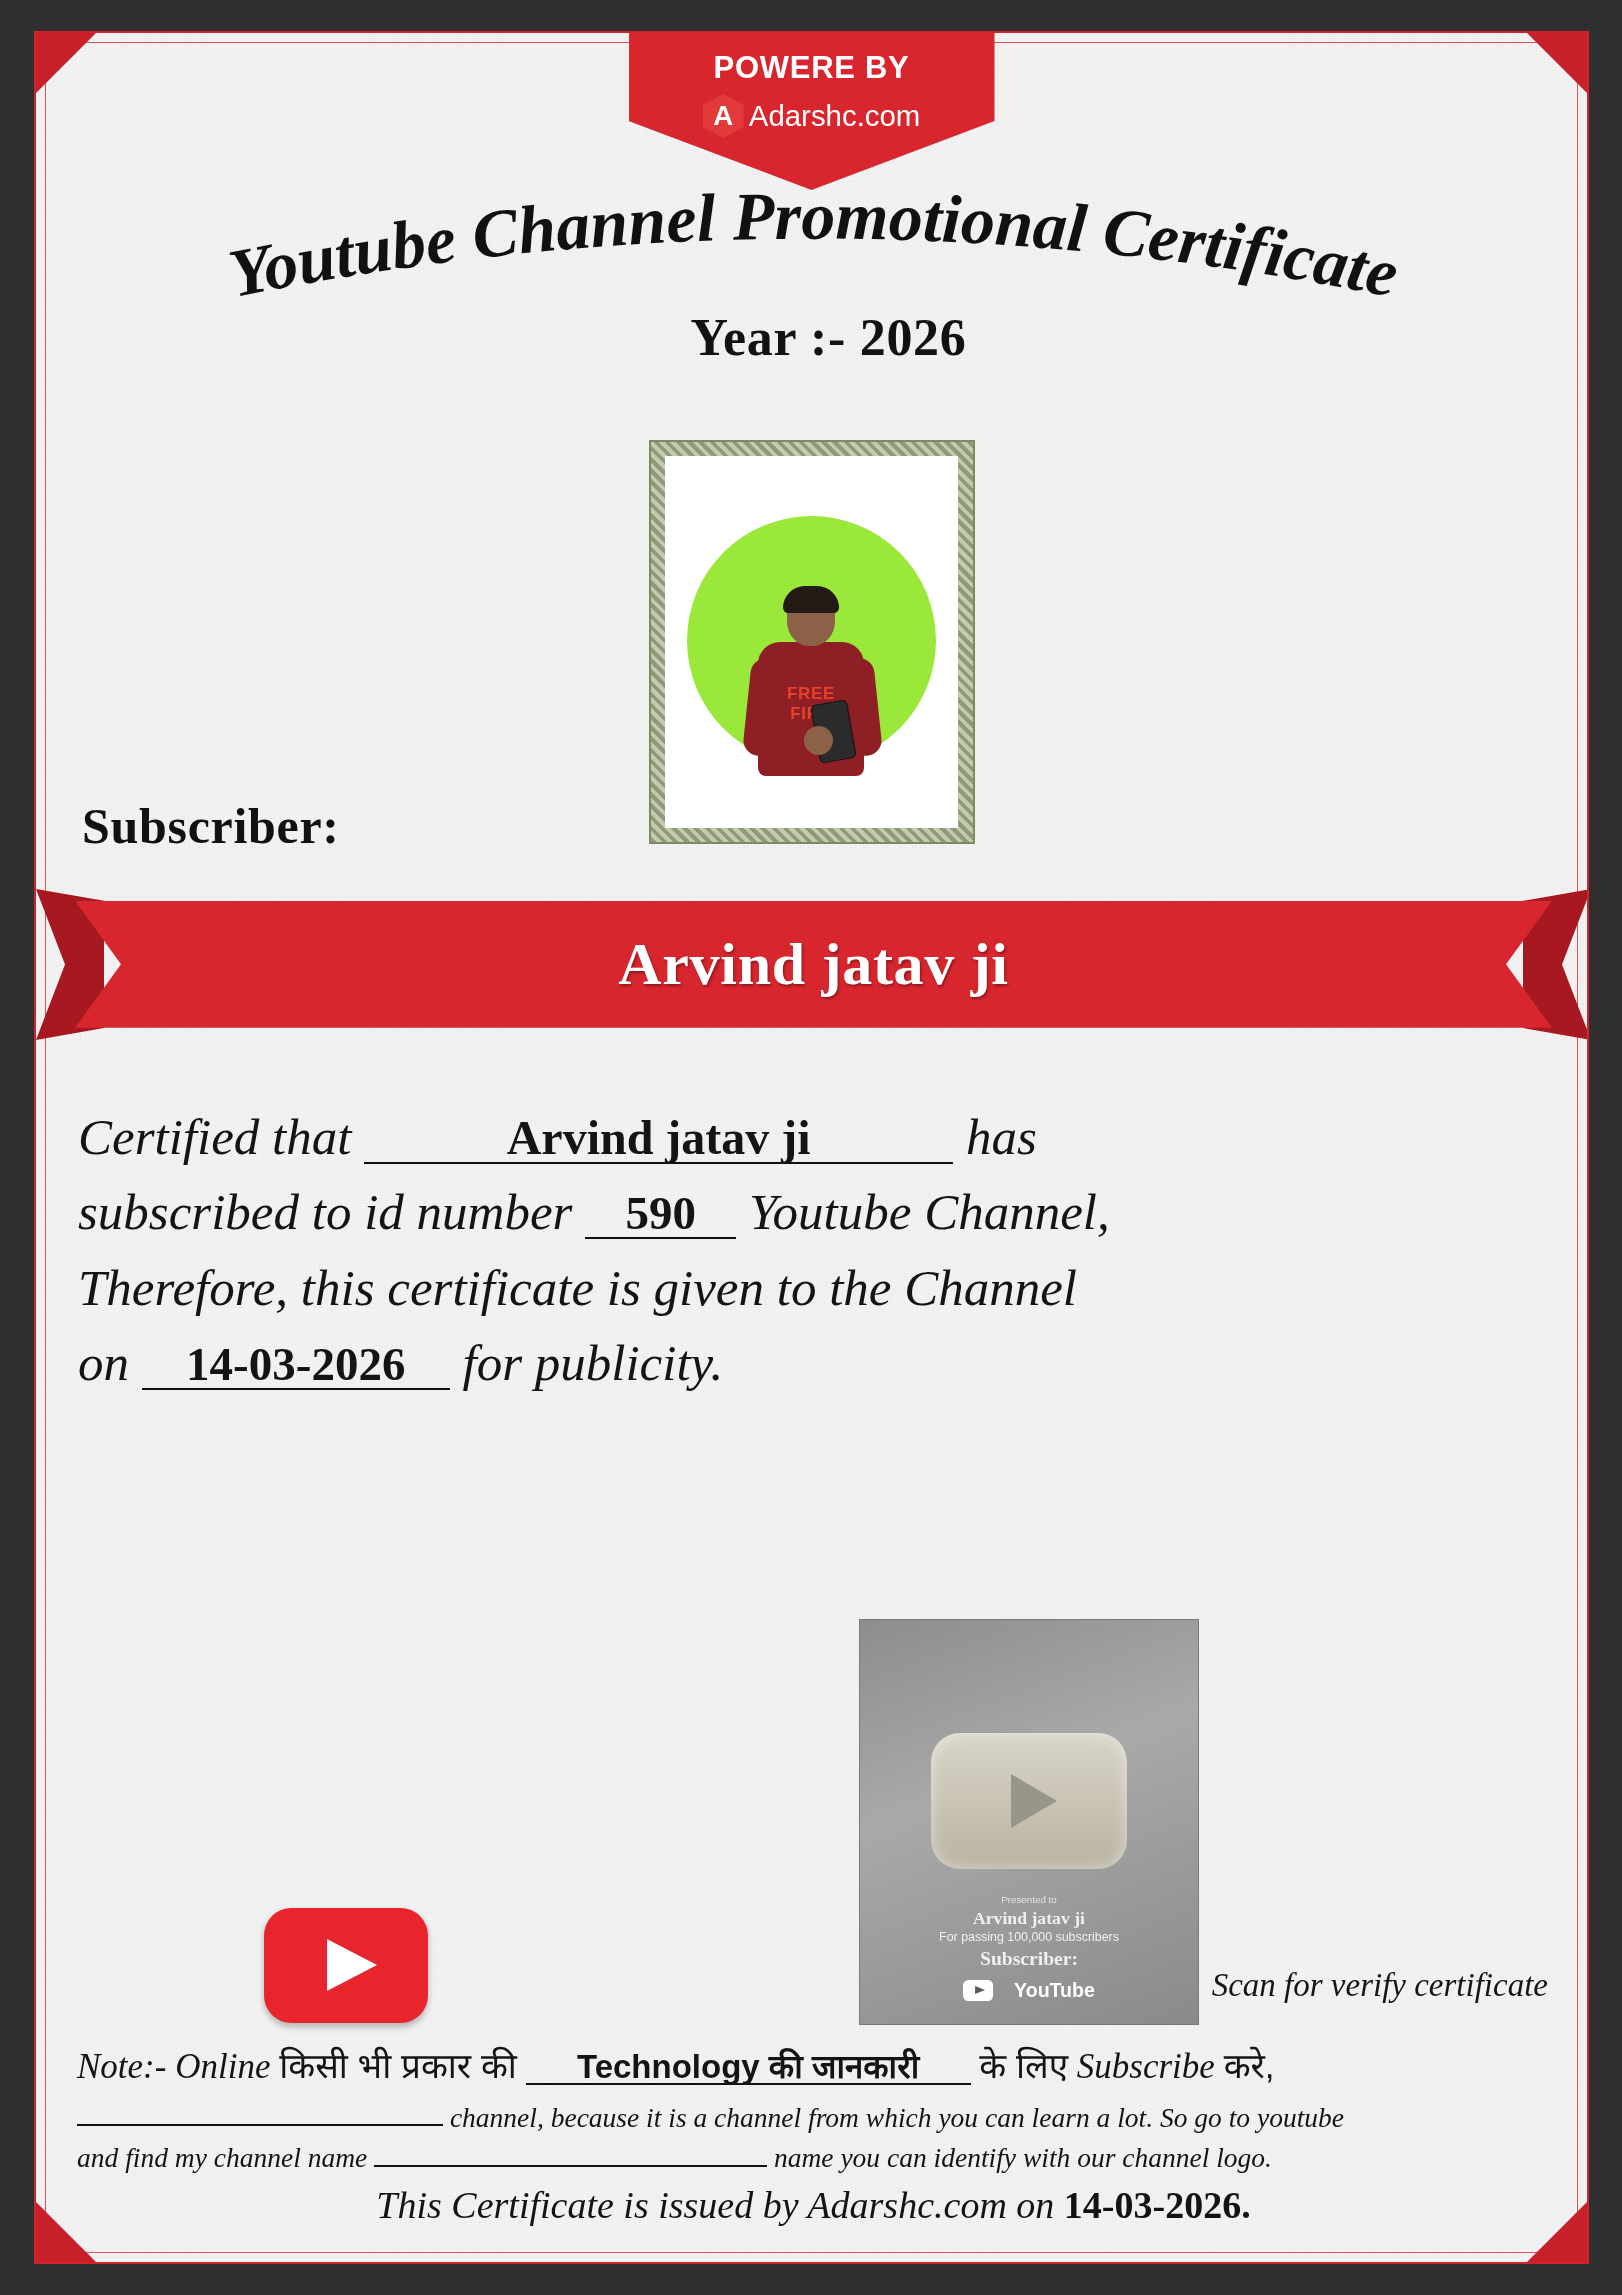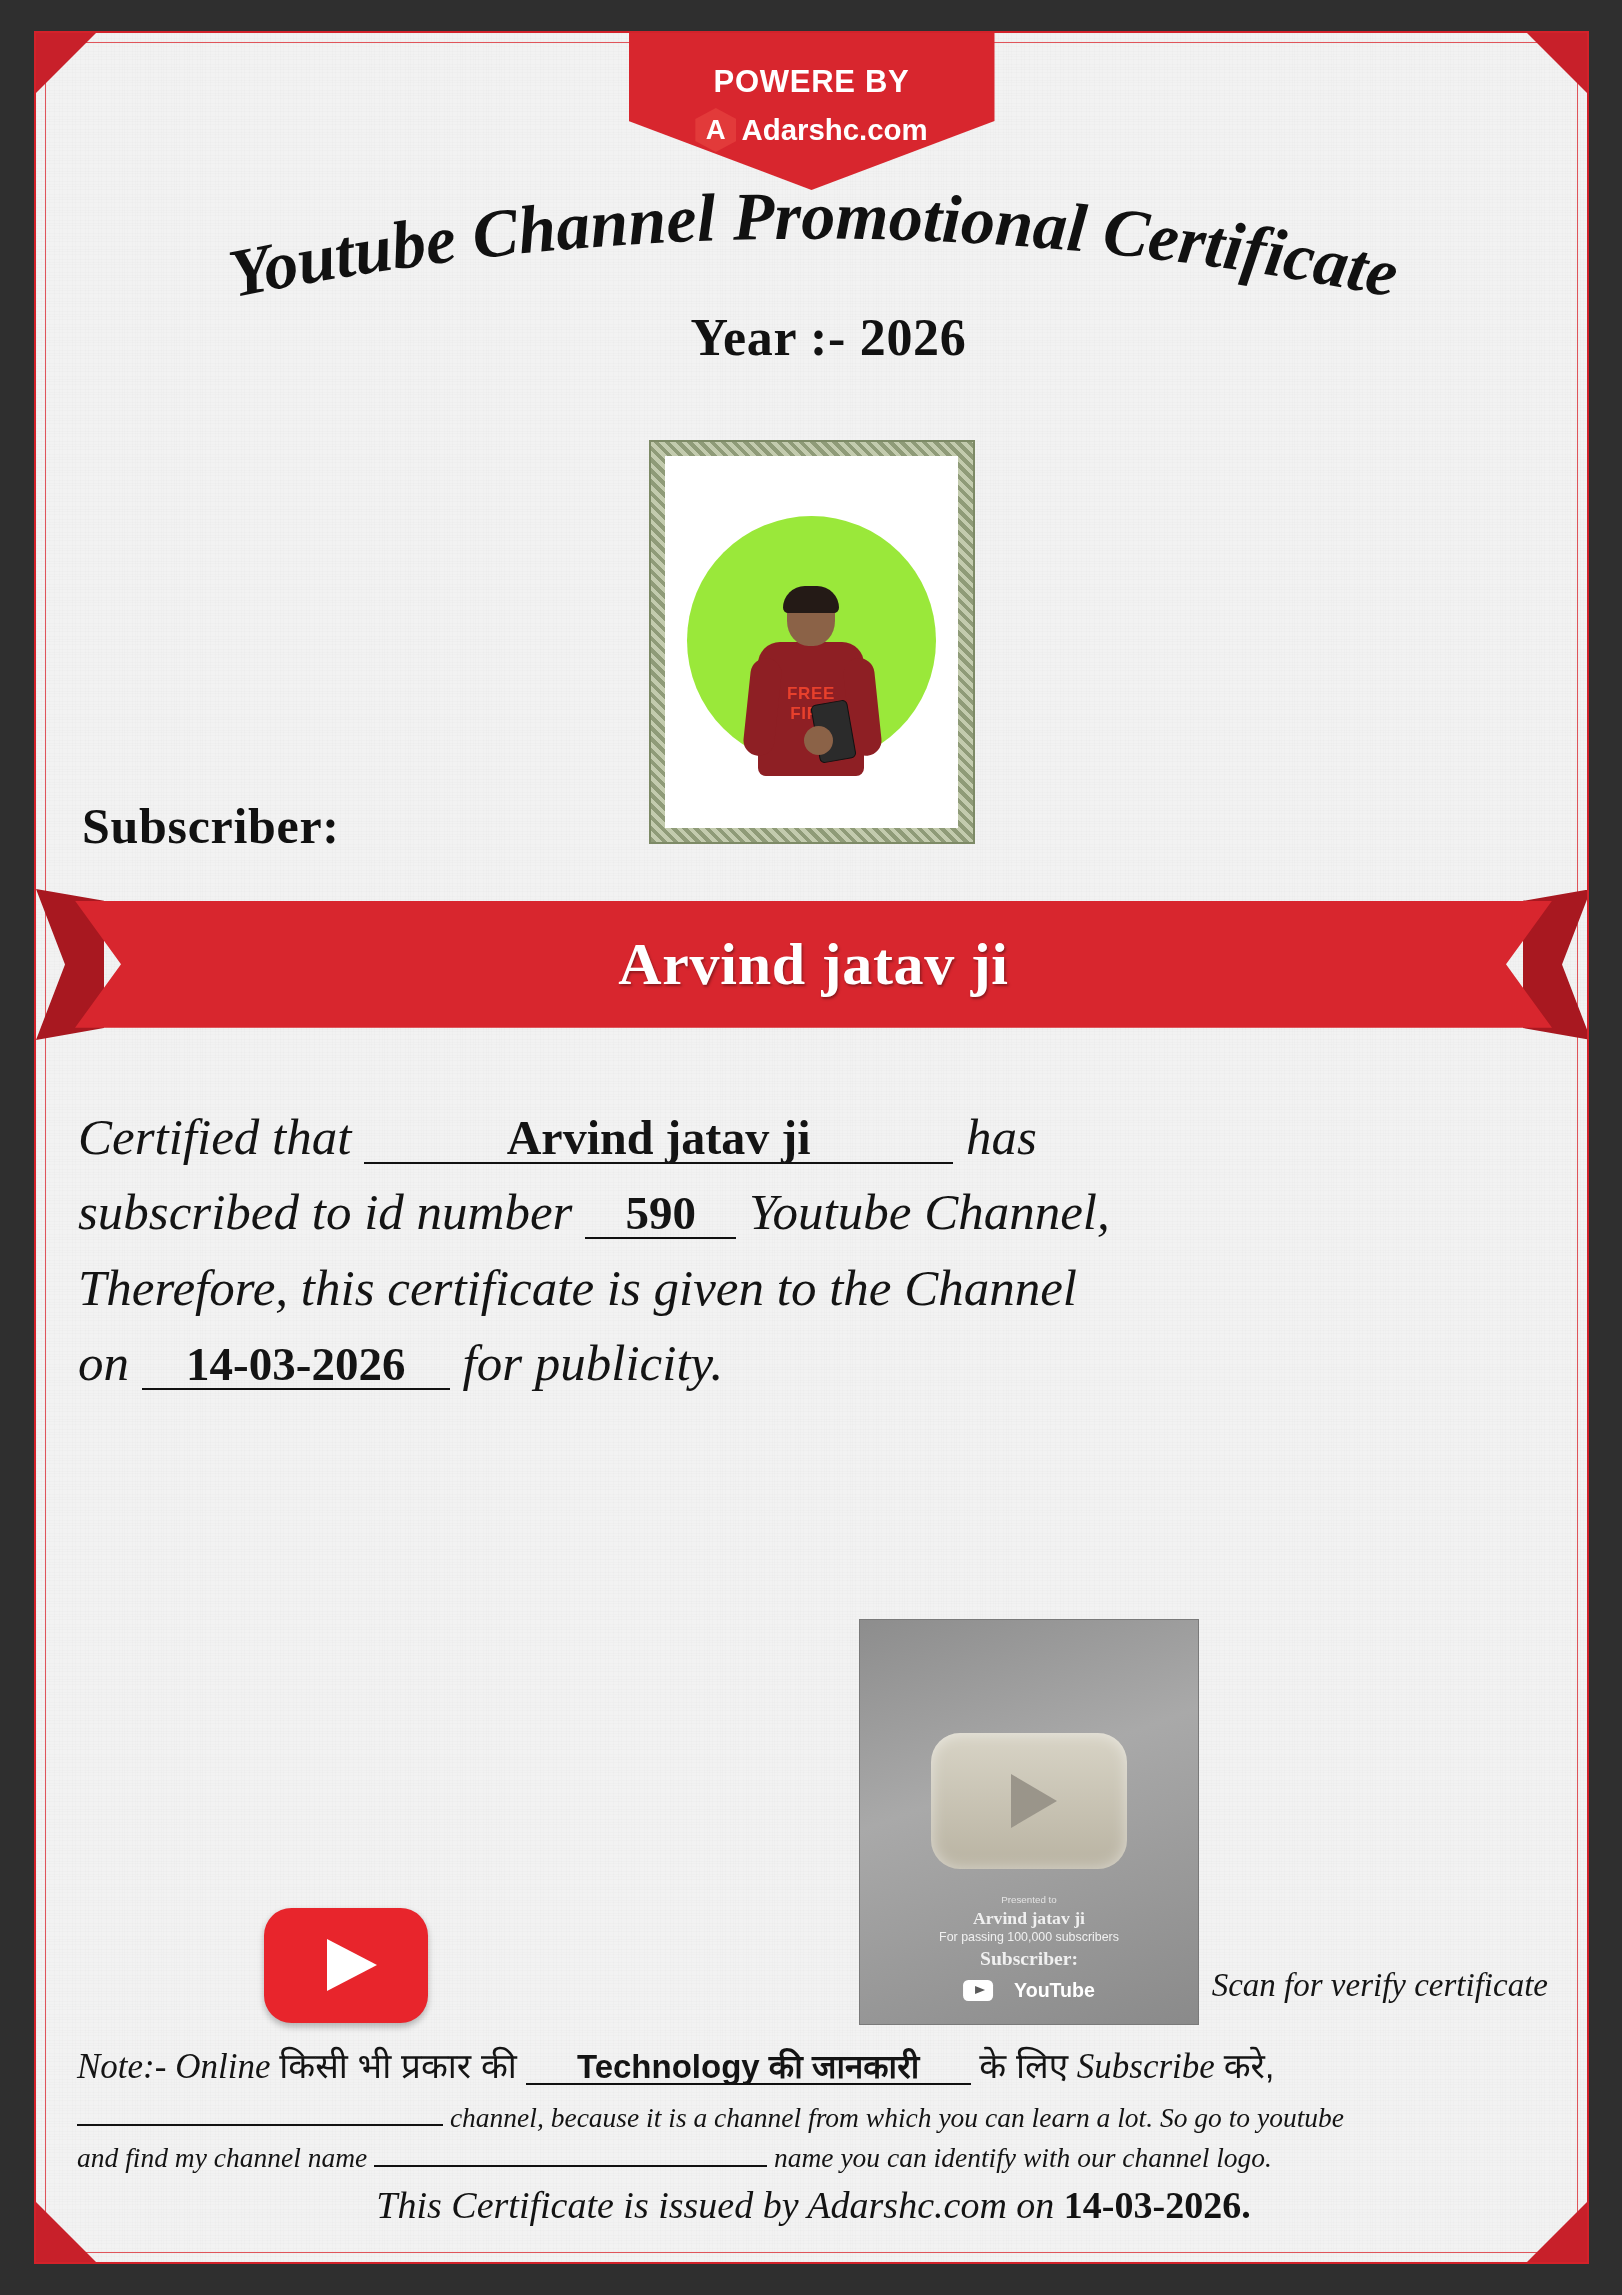--- a/index.html
+++ b/index.html
@@ -53,21 +53,21 @@
     top: 0;
     transform: translateX(-50%);
     width: 366px;
     height: 157px;
     background: #d8262e;
     clip-path: polygon(0 0, 100% 0, 100% 56%, 50% 100%, 0 56%);
     text-align: center;
     z-index: 6;
   }
   .ribbon .powere {
-    margin-top: 31px;
+    margin-top: 17px;
     color: #ffffff;
     font-family: "Liberation Sans", sans-serif;
     font-size: 31px;
     font-weight: 700;
     letter-spacing: 0.7px;
   }
   .ribbon .brandrow {
     margin-top: 7.9px;
     display: flex;
     align-items: center;
@@ -82,21 +82,21 @@
     font-family: "Liberation Sans", sans-serif;
     font-weight: 700;
     font-size: 27.5px;
     line-height: 44px;
     text-align: center;
   }
   .brandtext {
     color: #fff;
     font-family: "Liberation Sans", sans-serif;
     font-size: 29.4px;
-    font-weight: 700;
+    font-weight: 400;
   }
 
   
   .arc-title {
     position: absolute;
     left: 0; top: 137px;
     width: 1555px;
     height: 170px;
   }
   .arc-title svg { width: 100%; height: 100%; }

